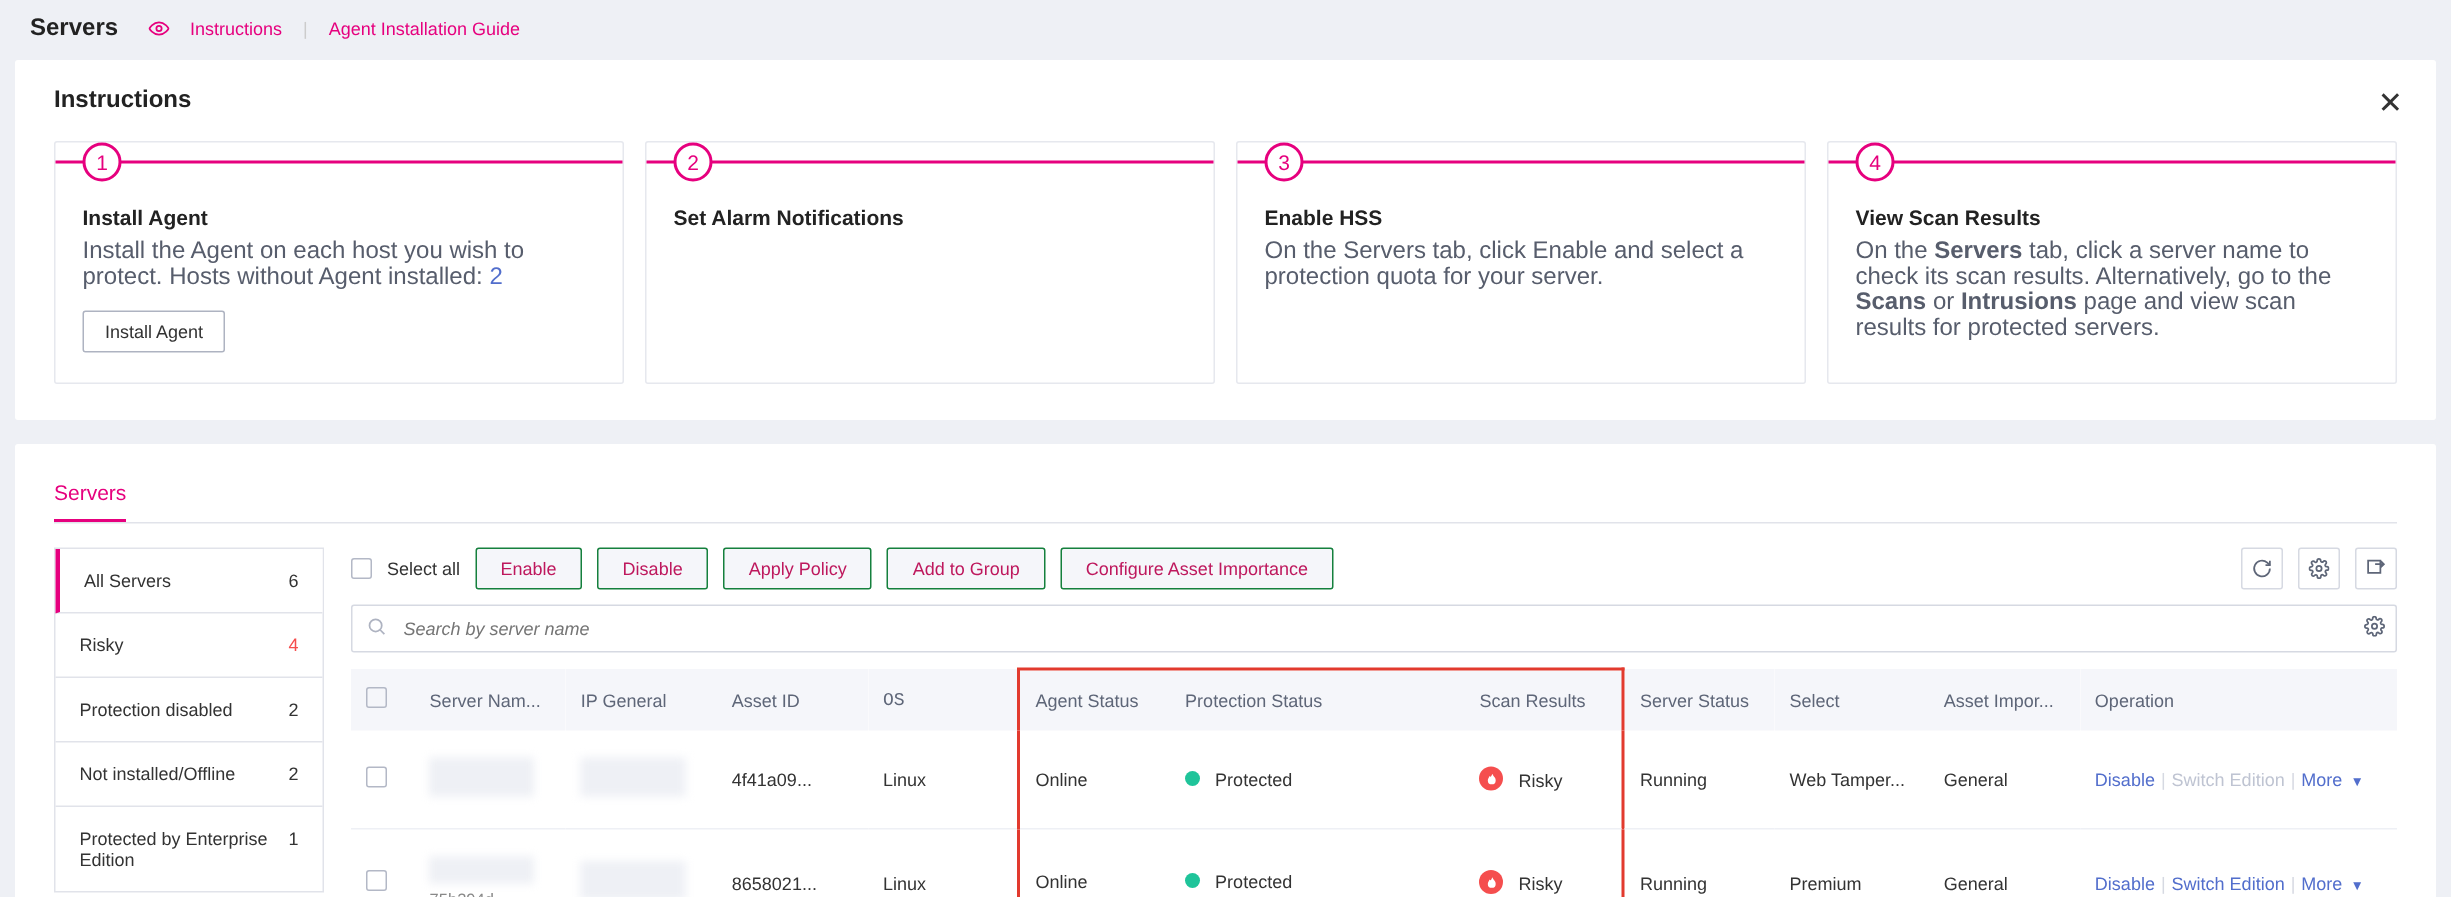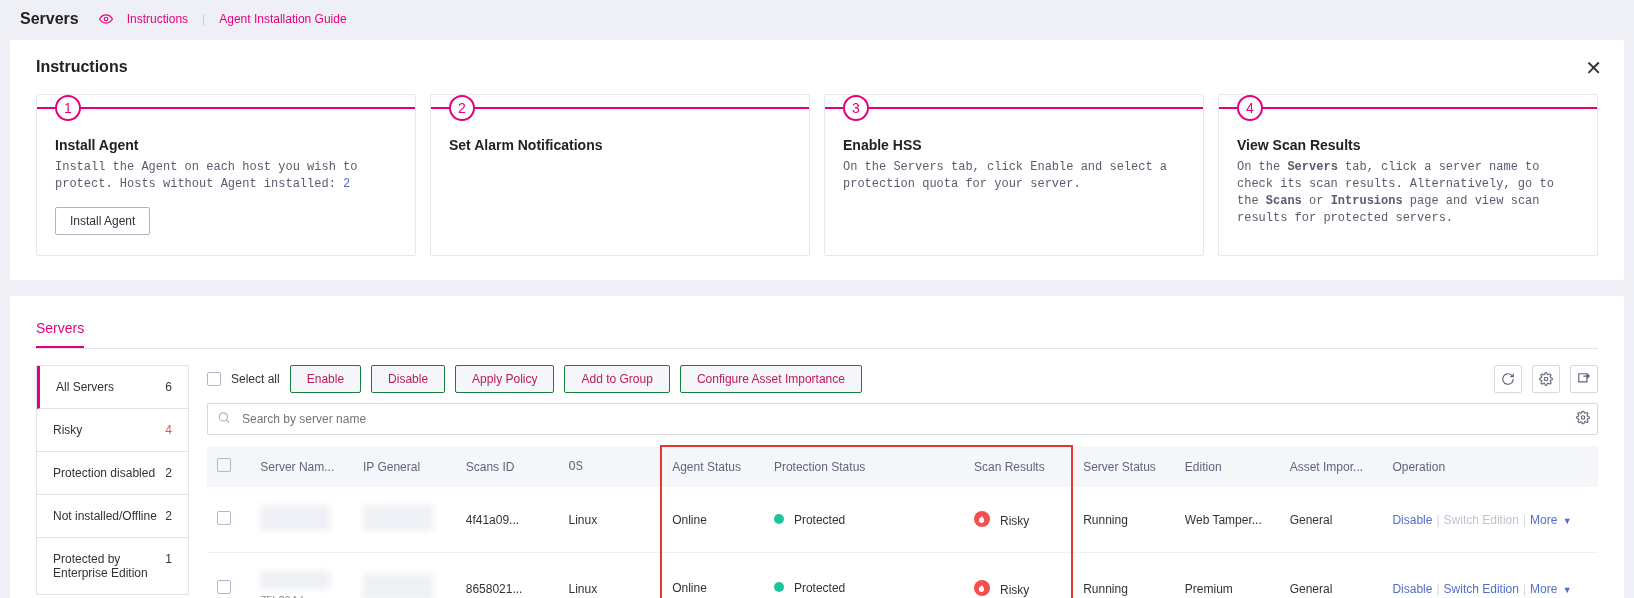--- a/index.html
+++ b/index.html
@@ -52,21 +52,21 @@
     top: 0; left: 18px;
     width: 26px; height: 26px;
     border: 2px solid #e6007e;
     border-radius: 50%;
     background: #fff;
     color: #e6007e;
     display: flex; align-items: center; justify-content: center;
     font-size: 14px;
   }
   .step h3 { font-size: 14px; font-weight: 700; color: #222; margin-bottom: 6px; }
-  .step p { color: #575d6c; font-size: 12px; line-height: 17px; font-family: Liberation Mono, monospace; }
+  .step p { color: #575d6c; font-size: 16px; line-height: 17px; }
   .link-num { color: #526ecc; }
   .btn {
     display: inline-block;
     border: 1px solid #aeb3c1;
     background: #fff;
     padding: 6px 14px;
     font-size: 12px;
     color: #333;
     cursor: pointer;
     border-radius: 2px;
@@ -84,21 +84,21 @@
     display: inline-block;
     padding: 6px 0 10px;
     color: #e6007e;
     border-bottom: 2px solid #e6007e;
     font-size: 14px;
   }
 
   .panel-body { display: flex; gap: 18px; align-items: flex-start; }
 
   .sidebar {
-    width: 153px;
+    width: 180px;
     border: 1px solid #e1e3ea;
   }
   .side-item {
     display: flex; justify-content: space-between;
     padding: 14px 16px;
     border-bottom: 1px solid #e1e3ea;
     font-size: 12px;
     color: #333;
     cursor: pointer;
   }
@@ -133,20 +133,21 @@
   }
 
   .search-wrap { position: relative; margin-bottom: 0; }
   .search-wrap input {
     width: 100%;
     padding: 8px 36px 8px 34px;
     border: 1px solid #d6d9e2;
     border-radius: 2px;
     font-size: 12px;
     color: #333;
+    font-style: italic;
   }
   .search-wrap .mag {
     position: absolute; left: 10px; top: 50%; transform: translateY(-50%);
     color: #aeb3c1; font-size: 14px;
   }
   .search-wrap .gear {
     position: absolute; right: 8px; top: 50%; transform: translateY(-50%);
     color: #5e6678; font-size: 14px; cursor:pointer;
   }
 
@@ -341,27 +342,27 @@
             <col style="width:95px">
           <col style="width:95px">
             <col style="width:95px">
             <col style="width:190px">
         </colgroup>
         <thead>
           <tr>
             <th><span class="chk"></span></th>
             <th>Server Nam...</th>
             <th>IP General</th>
-            <th>Scans ID</th>
+            <th>Asset ID</th>
             <th style="border-right:2px solid #e23a2e;font-family:Liberation Mono, monospace;">OS</th>
             <th style="border-top:2px solid #e23a2e;">Agent Status</th>
             <th style="border-top:2px solid #e23a2e;">Protection Status</th>
             <th style="border-top:2px solid #e23a2e;border-right:2px solid #e23a2e;">Scan Results</th>
             <th>Server Status</th>
-            <th>Edition</th>
+            <th>Select</th>
             <th>Asset Impor...</th>
             <th>Operation</th>
           </tr>
         </thead>
         <tbody>
           <tr>
             <td><span class="chk"></span></td>
             <td><span class="blurred"></span></td>
             <td><span class="blurred"></span></td>
             <td>4f41a09...</td>

